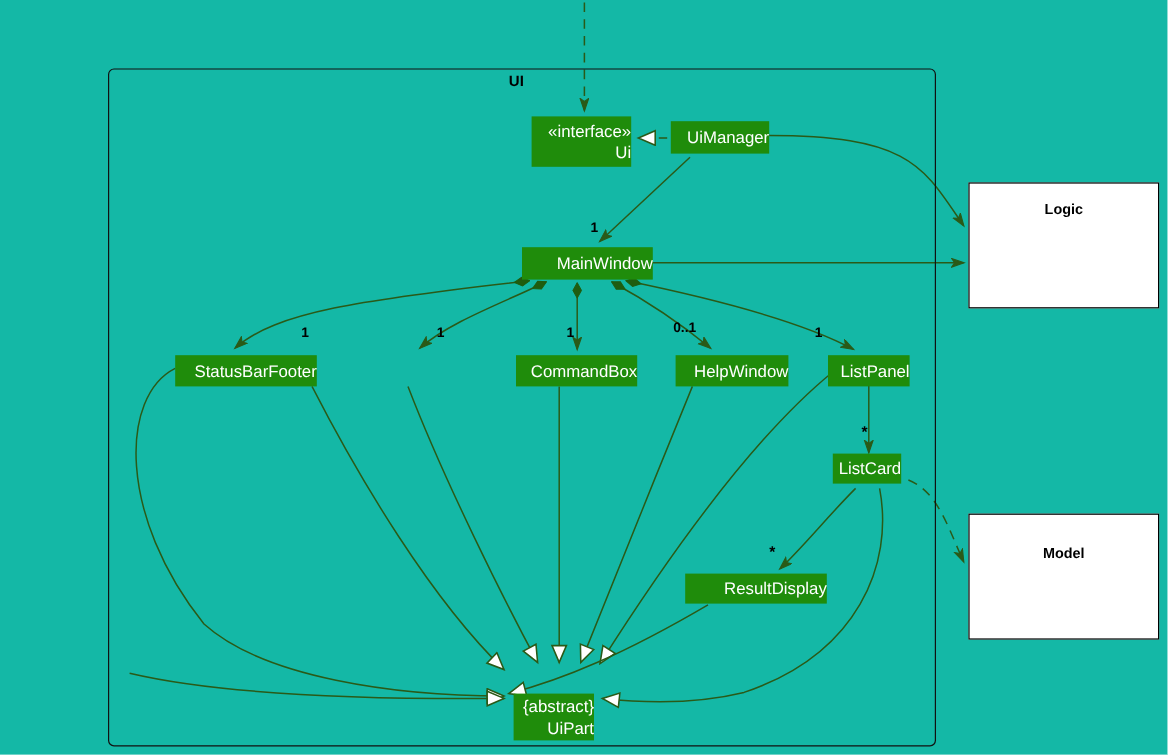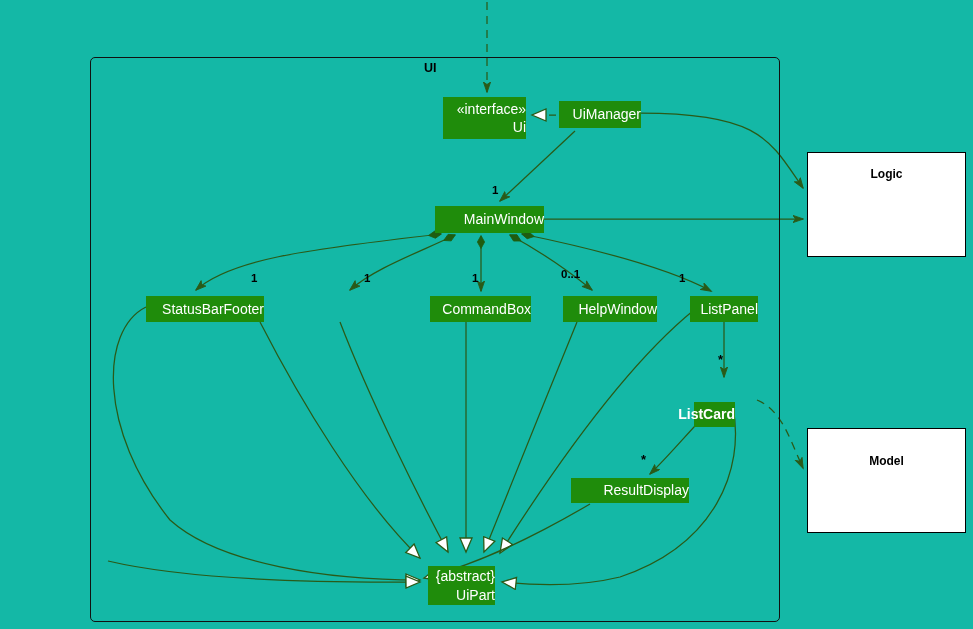--- a/index.html
+++ b/index.html
@@ -172,29 +172,29 @@
   </div>
 
   <div class="node-box" style="left:563px; top:296px; width:94px; height:26px;">
     <span>HelpWindow</span>
   </div>
 
   <div class="node-box" style="left:690px; top:296px; width:68px; height:26px;">
     <span>ListPanel</span>
   </div>
 
-  <div class="node-box" style="left:694px; top:402px; width:41px; height:25px;font-weight:bold;">
+  <div class="node-box" style="left:694px; top:378px; width:57px; height:25px;">
     <span>ListCard</span>
   </div>
 
   <div class="node-box" style="left:571px; top:478px; width:118px; height:25px;">
     <span>ResultDisplay</span>
   </div>
 
-  <div class="node-box" style="left:428px; top:566px; width:67px; height:39px;">
+  <div class="node-box" style="left:428px; top:578px; width:67px; height:39px;">
     <span>{abstract}</span>
     <span class="line2">UiPart</span>
   </div>
 
   <div class="mult" style="left:492px; top:184px;">1</div>
   <div class="mult" style="left:251px; top:272px;">1</div>
   <div class="mult" style="left:364px; top:272px;">1</div>
   <div class="mult" style="left:472px; top:272px;">1</div>
   <div class="mult" style="left:561px; top:268px;">0..1</div>
   <div class="mult" style="left:679px; top:272px;">1</div>

